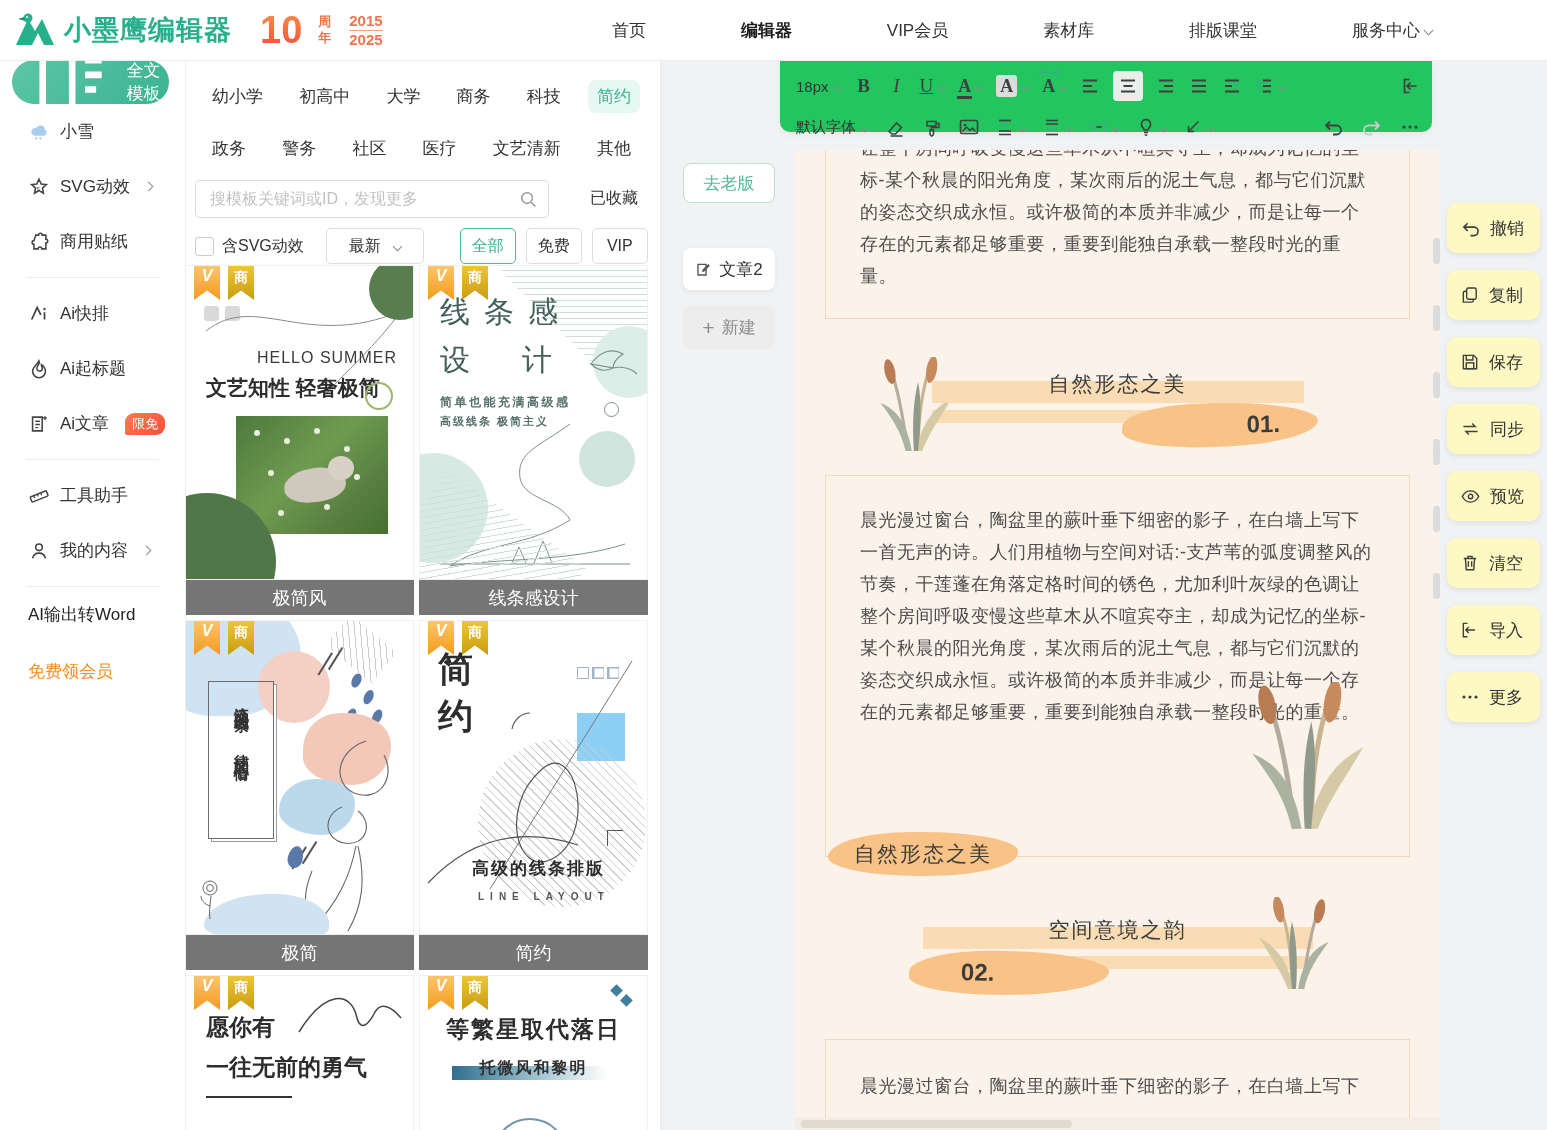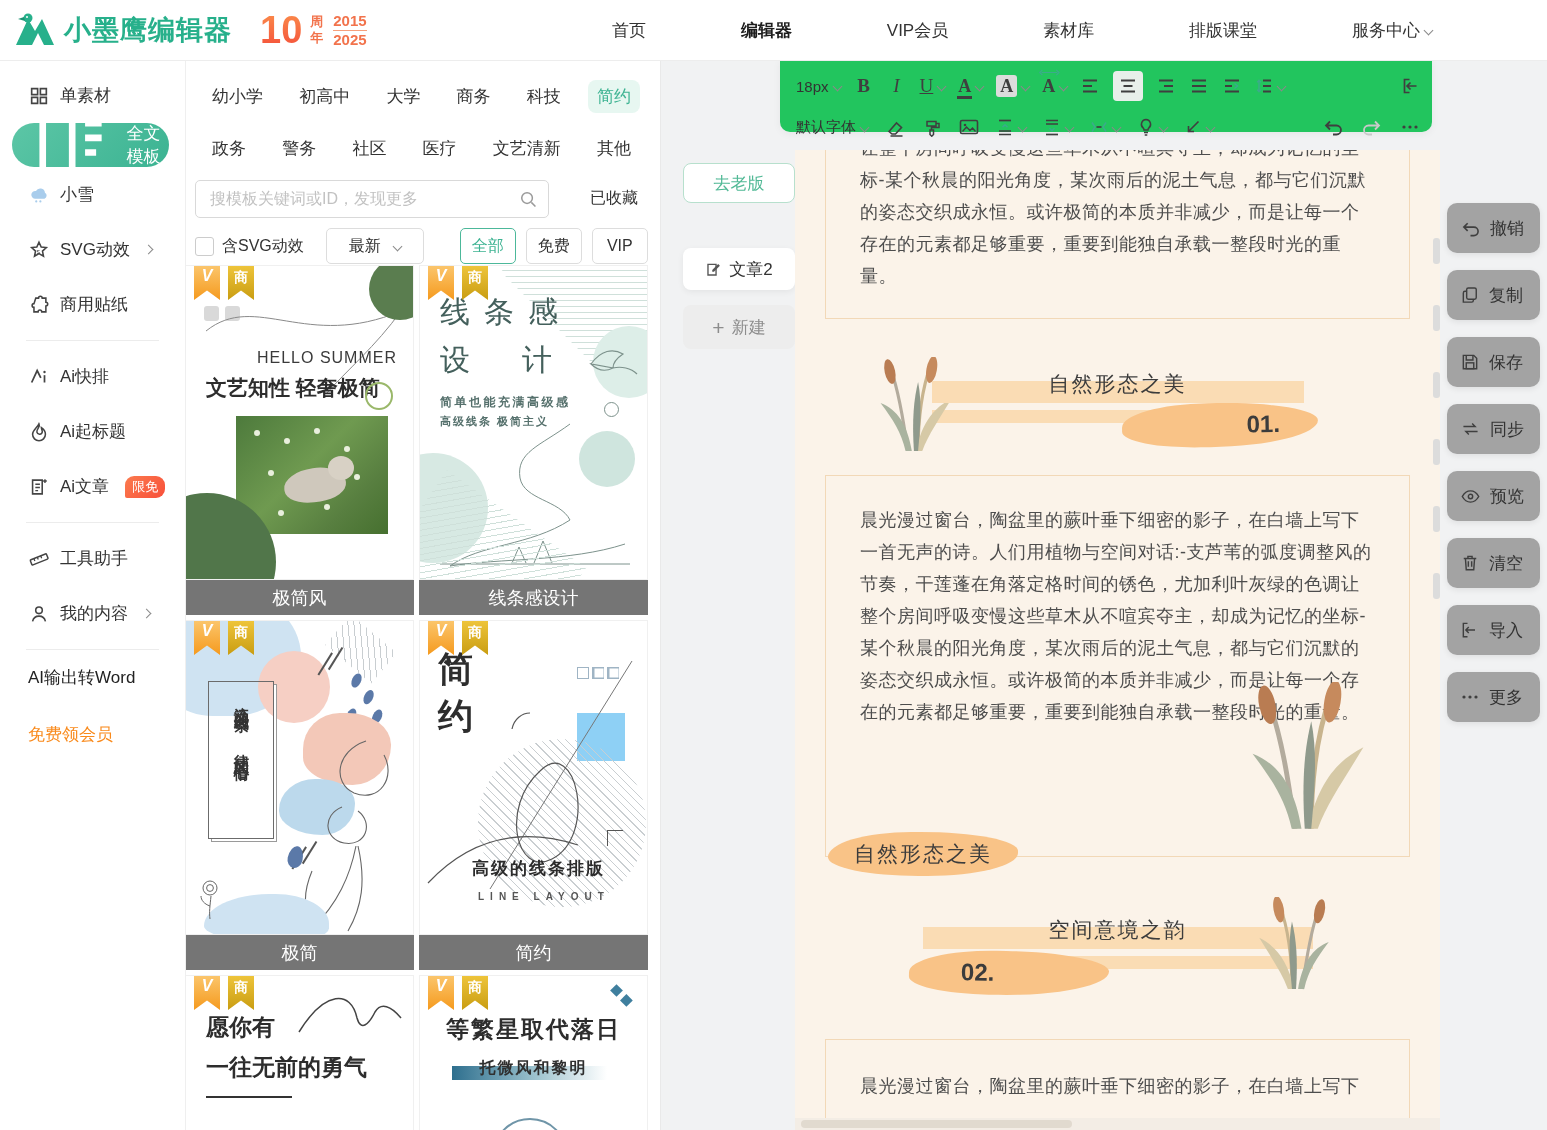--- a/index.html
+++ b/index.html
@@ -5,21 +5,21 @@
   html,body{margin:0;padding:0;}
   body{width:1547px;height:1130px;overflow:hidden;font-family:"Liberation Sans","DejaVu Sans",sans-serif;color:#333;background:#fff;}
   .app{position:relative;width:1547px;height:1130px;overflow:hidden;}
   svg{display:block;}
   .cv{display:inline-block;width:6px;height:6px;border-right:1.4px solid #8a8a8a;border-bottom:1.4px solid #8a8a8a;transform:rotate(45deg);margin-left:5px;vertical-align:2px;}
 
   
   .header{position:absolute;left:0;top:0;width:1547px;height:60px;background:#fff;border-bottom:1px solid #ededed;display:flex;align-items:center;z-index:30;}
   .logo{display:flex;align-items:center;gap:8px;margin-left:14px;}
   .logo-text{font-size:27px;font-weight:bold;color:#27b08b;letter-spacing:1px;}
-  .anniv{display:flex;align-items:center;margin-left:28px;gap:8px;}
+  .anniv{display:flex;align-items:center;margin-left:28px;gap:16px;}
   .anniv-num{font-size:38px;font-weight:bold;background:linear-gradient(180deg,#fb8d4b,#f4503a);-webkit-background-clip:text;background-clip:text;color:transparent;line-height:1;}
   .anniv-units{display:flex;flex-direction:column;font-size:13px;color:#f2734c;font-weight:bold;line-height:1.2;}
   .anniv-years{display:flex;flex-direction:column;font-size:15px;color:#f2734c;font-weight:bold;line-height:1.15;margin-left:2px;}
   .anniv-years span:first-child{border-bottom:1.5px solid #f6a07c;}
   .nav{position:absolute;left:612px;right:115px;top:0;height:60px;display:flex;align-items:center;justify-content:space-between;}
   .nav-item{font-size:17px;color:#333;cursor:pointer;}
   .nav-item.active{font-weight:bold;color:#1d1d1d;}
 
   
   .sidebar{position:absolute;left:0;top:60px;width:185px;bottom:0;background:#fff;border-right:1px solid #efefef;z-index:20;}
@@ -57,21 +57,21 @@
   .caption{height:35px;background:#757575;color:#fff;font-size:18px;display:flex;align-items:center;justify-content:center;}
   .rib{position:absolute;top:0;width:26px;height:34px;clip-path:polygon(0 0,100% 0,100% 100%,50% 72%,0 100%);color:#fff;font-weight:bold;text-align:center;z-index:5;}
   .rib.v{left:8px;background:linear-gradient(180deg,#fbc56b,#f59a1e);font-style:italic;font-size:16px;padding-top:1px;box-sizing:border-box;}
   .rib.s{left:42px;background:linear-gradient(180deg,#eec43a,#c99d12);font-size:14px;padding-top:3px;box-sizing:border-box;}
   .abs{position:absolute;}
   .hatch{background:repeating-linear-gradient(135deg,#cfe0da 0 1px,transparent 1px 6px);}
   .hatch-g{background:repeating-linear-gradient(45deg,#c9ced1 0 1px,transparent 1px 6px);}
 
   
   .editor{position:absolute;left:660px;top:60px;right:0;bottom:0;background:#f1f2f3;}
-  .tab{position:absolute;left:23px;width:112px;box-sizing:border-box;display:flex;align-items:center;justify-content:center;gap:7px;cursor:pointer;}
+  .tab{position:absolute;left:23px;width:92px;box-sizing:border-box;display:flex;align-items:center;justify-content:center;gap:7px;cursor:pointer;}
   .tab.legacy{top:103px;height:40px;background:#fff;border:1px solid #b7e0cd;border-radius:8px;color:#52b996;font-size:17px;}
   .tab.doc{top:188px;height:42px;background:#fff;border-radius:8px;box-shadow:0 2px 6px rgba(0,0,0,.06);font-size:17px;color:#333;}
   .tab.add{top:245px;height:44px;background:#ededed;border-radius:8px;font-size:17px;color:#8d8d8d;}
   .tab.add .plus{font-size:21px;color:#8d8d8d;line-height:1;}
 
   .toolbar{position:absolute;left:120px;top:0;width:652px;height:72px;background:#22c55e;border-radius:0 0 10px 10px;box-shadow:0 2px 8px rgba(0,0,0,.05);z-index:15;}
   .trow{position:absolute;left:16px;right:12px;display:flex;align-items:center;}
   .trow.r1{top:8px;height:36px;gap:13px;}
   .trow.r2{top:50px;height:34px;gap:17px;}
   .tbtn{display:flex;align-items:center;justify-content:center;color:#3f3f3f;cursor:pointer;min-width:20px;height:30px;border-radius:4px;}
@@ -98,21 +98,21 @@
   .sec1 .blob{right:-14px;top:22px;width:196px;height:44px;justify-content:flex-end;padding-right:38px;box-sizing:border-box;transform:rotate(-1deg);}
   .sec2{width:390px;margin-top:70px;}
   .sec2 .bar2{width:76%;margin-left:auto;}
   .sec2 .blob{left:-14px;top:24px;width:200px;height:44px;justify-content:flex-start;padding-left:52px;box-sizing:border-box;transform:rotate(1deg);}
   .brush-label{position:absolute;left:2px;bottom:-20px;background:#f9c387;border-radius:46% 54% 50% 50%/60% 45% 55% 45%;padding:8px 26px;font-size:21px;color:#3c3c3c;letter-spacing:2px;}
   .reedwrap{position:absolute;}
   .hbar{position:absolute;left:0;right:0;bottom:0;height:12px;background:#f3ede5;}
   .hbar .thumb{position:absolute;left:6px;top:2px;width:42%;height:8px;border-radius:4px;background:#e1dacf;}
 
   .rightcol{position:absolute;left:787px;top:143px;width:93px;display:flex;flex-direction:column;gap:17px;z-index:16;}
-  .act{height:50px;background:#a3a3a3;border-radius:10px;box-shadow:0 2px 6px rgba(0,0,0,.08);display:flex;align-items:center;gap:9px;padding-left:13px;box-sizing:border-box;font-size:17px;color:#333;cursor:pointer;}
+  .act{height:50px;background:#fef9c3;border-radius:10px;box-shadow:0 2px 6px rgba(0,0,0,.08);display:flex;align-items:center;gap:9px;padding-left:13px;box-sizing:border-box;font-size:17px;color:#333;cursor:pointer;}
   .dash{position:absolute;left:773px;width:7px;height:26px;background:#dcdcdc;border-radius:3px;z-index:6;}
 
   
   .c-ht{position:absolute;font-weight:bold;color:#2d2d2d;}
   .vbox{position:absolute;left:22px;top:60px;width:66px;height:158px;border:1px solid #6b6b6b;box-shadow:3px 3px 0 -1px #fff,3px 3px 0 0 #9a9a9a;display:flex;justify-content:center;padding-top:12px;box-sizing:border-box;}
   .vtxt{writing-mode:vertical-rl;font-size:15px;font-weight:bold;color:#333;letter-spacing:3px;}
   .vtxt span:nth-child(1){margin-top:0;}
   .vtxt span:nth-child(2){margin-top:26px;}
 </style>
 </head>
@@ -159,26 +159,20 @@
       <span class="nav-item">首页</span>
       <span class="nav-item active">编辑器</span>
       <span class="nav-item">VIP会员</span>
       <span class="nav-item">素材库</span>
       <span class="nav-item">排版课堂</span>
       <span class="nav-item"><span>服务中心</span><span class="cv"></span></span>
     </div>
   </div>
 
   <div class="sidebar">
-    <div class="side-item" style="margin-top:8px;">
-      <svg class="ic" viewBox="0 0 24 24">
-          <path d="M4 4h6.5v6.5H4zM13.5 4H20v6.5h-6.5zM4 13.5h6.5V20H4zM13.5 13.5H20V20h-6.5z" fill="none" stroke="#444" stroke-width="1.8"></path>
-        </svg>
-      <span>单素材</span>
-    </div>
     <div class="side-pill">
       <svg class="ic" viewBox="0 0 24 24">
           <rect x="4" y="4" width="8" height="16" rx="1" fill="none" stroke="#fff" stroke-width="1.8"></rect>
           <path d="M15.5 6h4.5M15.5 10h4.5M15.5 14h3" stroke="#fff" stroke-width="1.8"></path>
         </svg>
       <span>全文模板</span>
     </div>
     <div class="side-item">
       <svg class="ic" viewBox="0 0 24 24">
           <path d="M8 16a4.2 4.2 0 1 1 .7-8.3A5.2 5.2 0 0 1 18.5 9.5 3.6 3.6 0 0 1 18 16z" fill="#a9cdec"></path>

